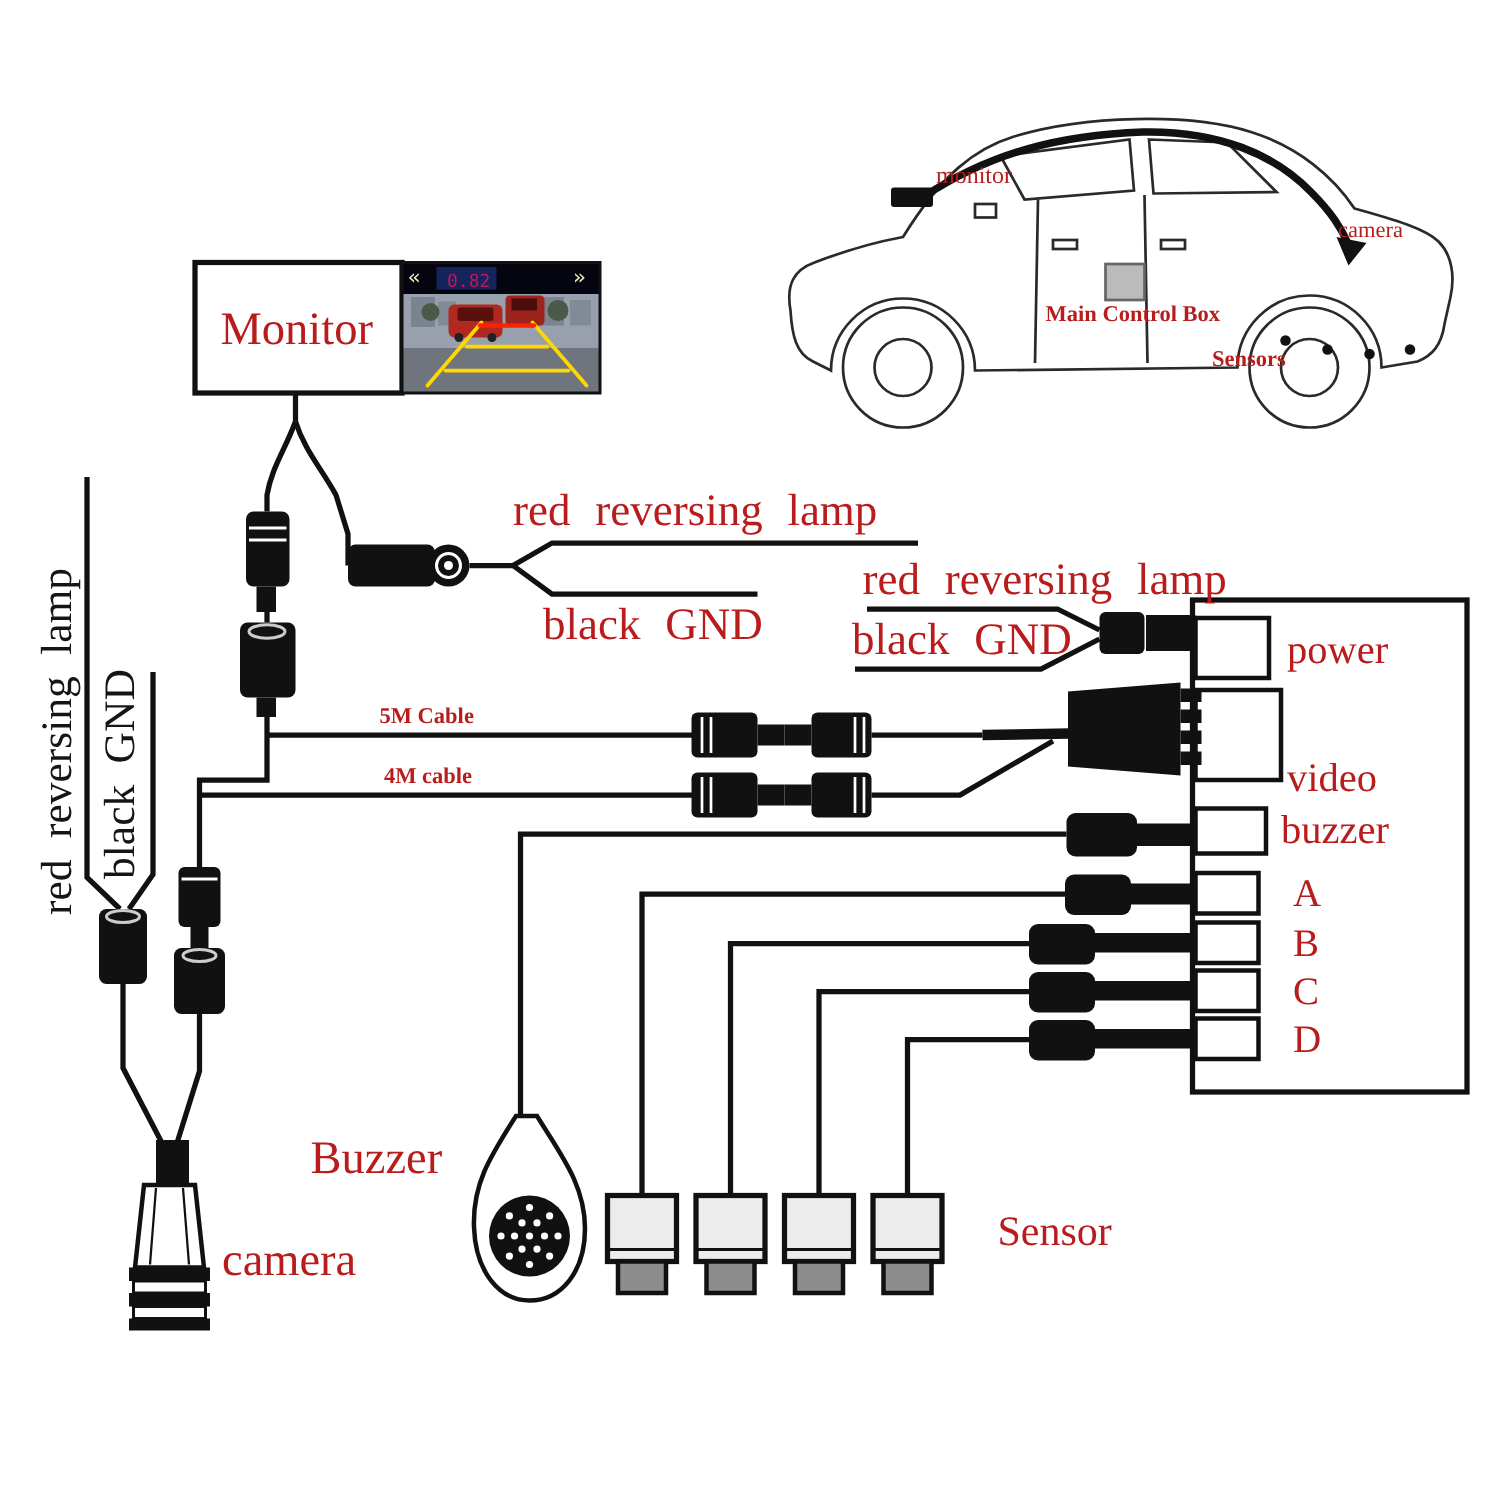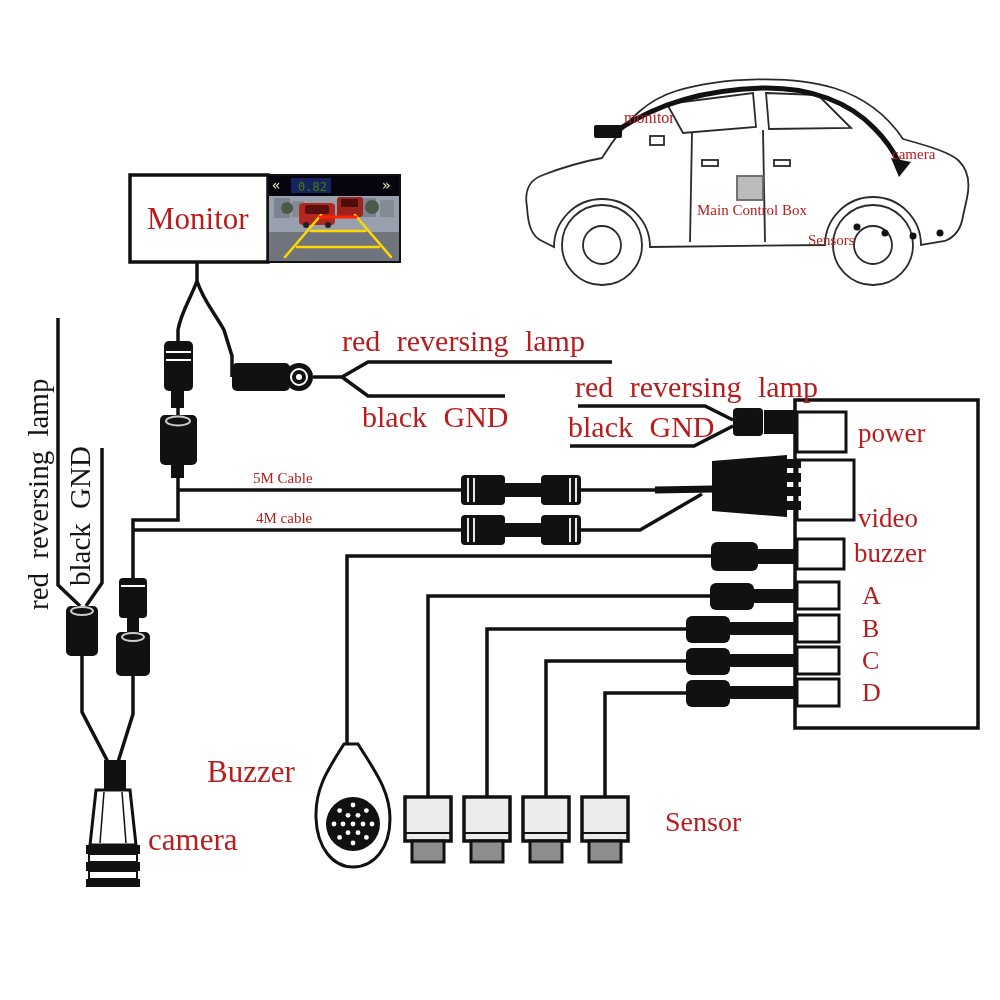--- a/index.html
+++ b/index.html
@@ -2,21 +2,21 @@
 <html><head>
 <meta charset="utf-8">
 <style>
   html,body{margin:0;padding:0;background:#fff;}
   #stage{position:relative;width:1000px;height:1000px;background:#ffffff;overflow:hidden;
          font-family:"Liberation Serif", serif;color:#111;}
   svg{position:absolute;left:0;top:0;}
   .lbl{position:absolute;white-space:nowrap;line-height:1;color:#b91c1c;}
   .big{font-size:30px;word-spacing:9px;}
   .port{font-size:27px;}
-  .small-bold{font-size:15px;font-weight:normal;}
+  .small-bold{font-size:15px;font-weight:bold;}
   .car-lbl{font-size:15px;}
   .vlabel{position:absolute;transform-origin:0 0;transform:rotate(-90deg);
           white-space:nowrap;line-height:1;font-size:29px;word-spacing:7px;color:#151515;}
   .screen-txt{position:absolute;color:#f3f0c0;font-family:"DejaVu Sans Mono", monospace;}
 </style>
 </head>
 <body>
 
 <div id="stage">
 
@@ -274,21 +274,21 @@
       </g>
       <rect x="291" y="178" width="40" height="15" fill="#16245c"></rect>
       <rect x="268" y="175" width="132" height="87" fill="none" stroke="#111" stroke-width="2"></rect>
     </g>
   </g>
 
 </svg>
 
 <div class="lbl" style="left:147px;top:203px;font-size:31px;">Monitor</div>
 <div class="screen-txt" style="left:272px;top:177px;font-size:14px;">«</div>
-<div class="screen-txt" style="left:298px;top:180px;font-size:12px;color:#4d7c0f;">0.82</div>
+<div class="screen-txt" style="left:298px;top:180px;font-size:12px;color:#be185d;">0.82</div>
 <div class="screen-txt" style="left:382px;top:177px;font-size:14px;">»</div>
 
 <div class="lbl car-lbl" style="left:624px;top:110px;font-size:16px;">monitor</div>
 <div class="lbl car-lbl" style="left:892px;top:147px;">camera</div>
 <div class="lbl small-bold" style="left:697px;top:203px;">Main Control Box</div>
 <div class="lbl small-bold" style="left:808px;top:233px;text-align:right;">Sensors</div>
 
 <div class="lbl big" style="left:342px;top:326px;">red reversing lamp</div>
 <div class="lbl big" style="left:362px;top:402px;">black GND</div>
 

